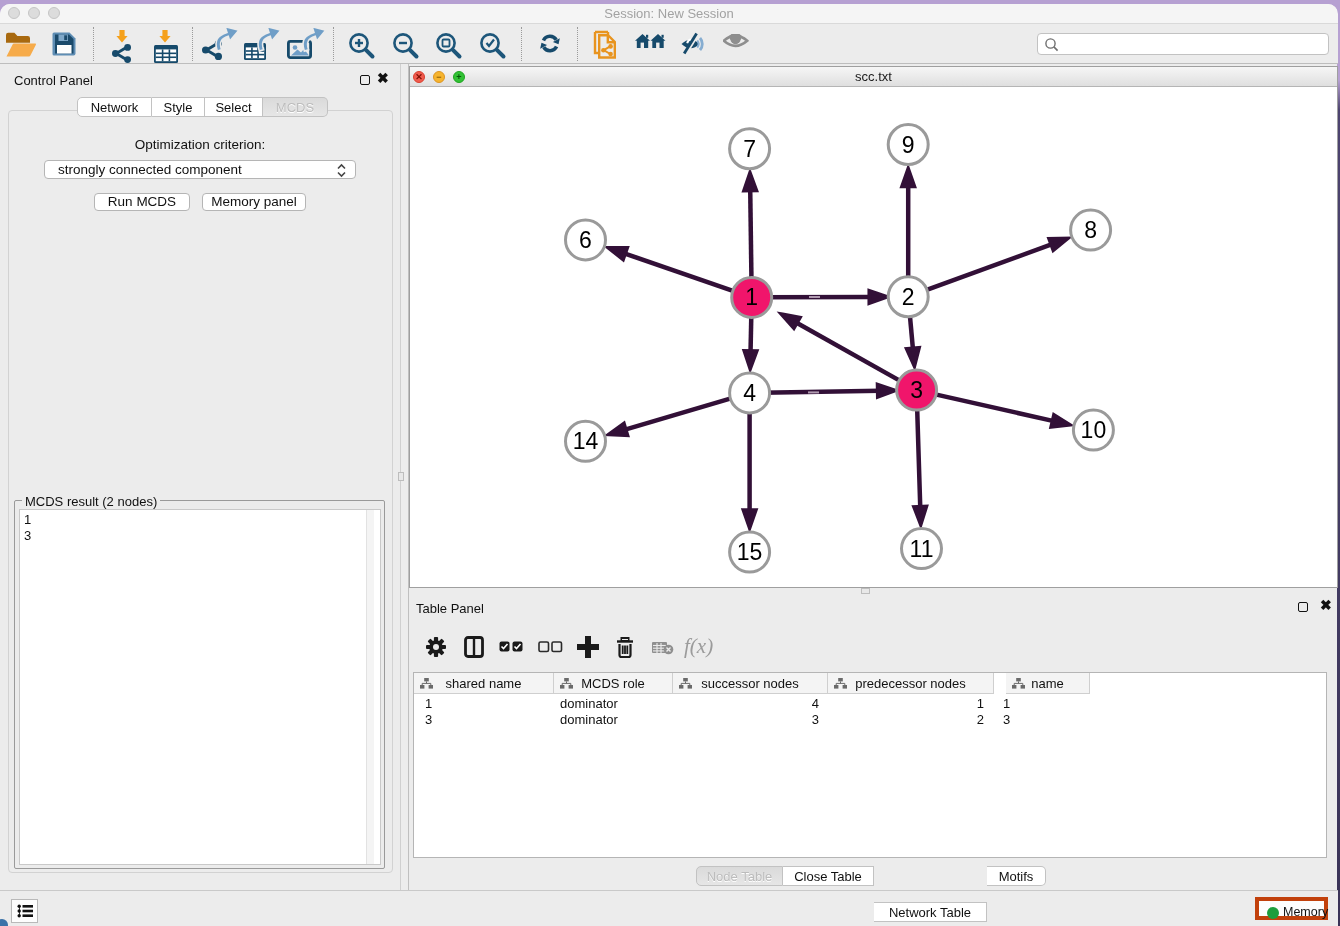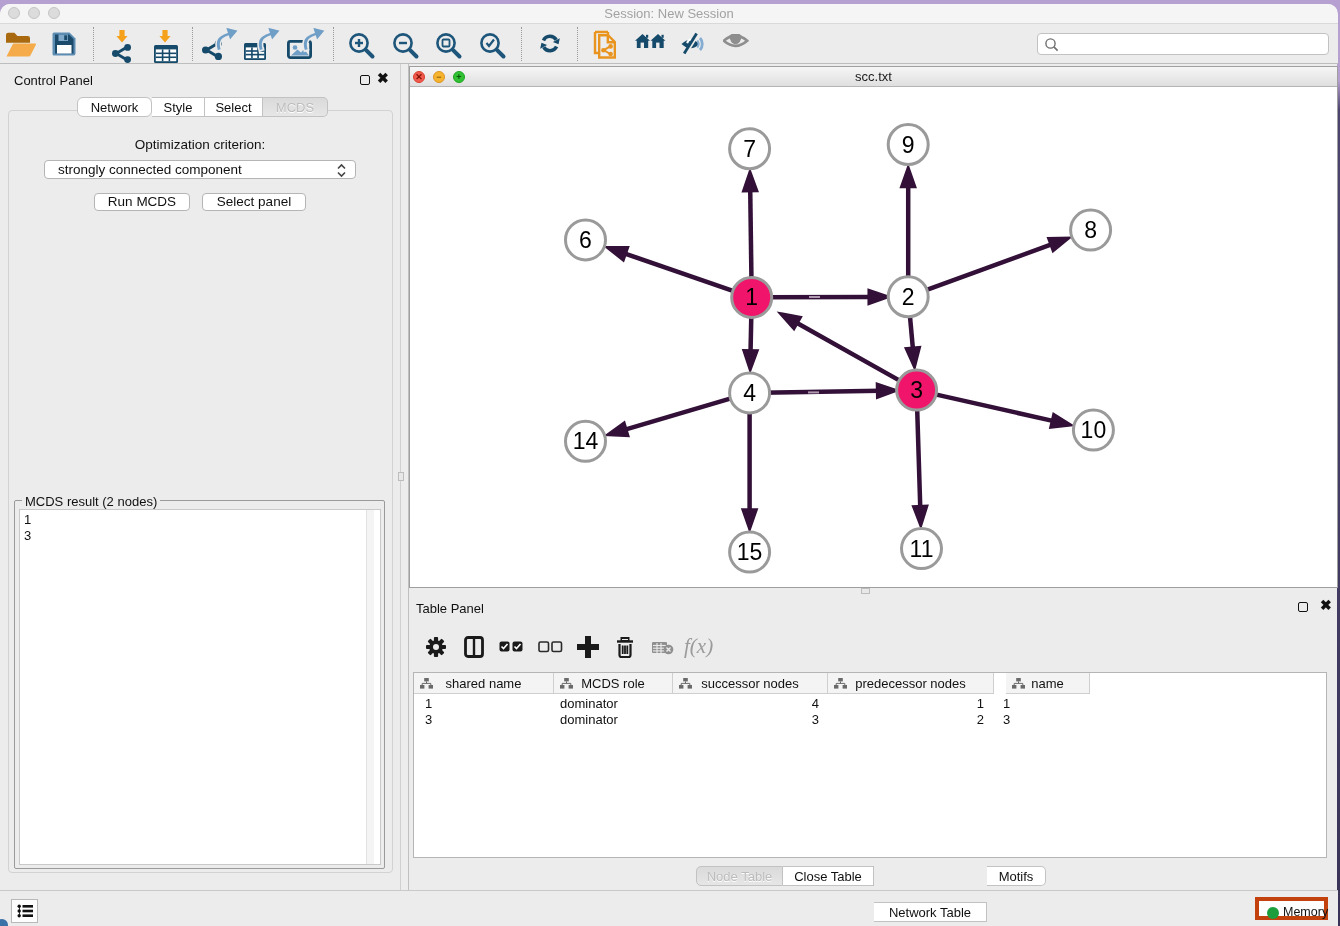--- a/index.html
+++ b/index.html
@@ -201,35 +201,35 @@
         <svg class="abs" style="left:6px;top:3px;" width="16" height="16" viewBox="0 0 16 16">
           <circle cx="6.5" cy="6.5" r="4.6" fill="none" stroke="#6f6f6f" stroke-width="1.4"></circle>
           <line x1="9.9" y1="9.9" x2="13.6" y2="13.6" stroke="#6f6f6f" stroke-width="1.6"></line>
         </svg>
       </div>
     </div>
   <div class="abs" id="cp-title">Control Panel</div>
   <div class="abs" id="cp-float" style="left:360px;top:71px;width:10px;height:10px;border:1.5px solid #111;border-radius:2px;"></div>
   <div class="abs" style="left:377px;top:66px;font-size:14px;font-weight:bold;color:#111;">✖</div>
   <div class="tabrow" style="left:77px;top:93px;">
-    <div class="tab first" style="width:75px;border-radius:6px;">Network</div>
+    <div class="tab first" style="width:75px;">Network</div>
       <div class="tab" style="width:53px;">Style</div>
       <div class="tab" style="width:58px;">Select</div>
       <div class="tab sel last" style="width:65px;">MCDS</div>
   </div>
   <div class="abs" id="cp-box"></div>
   <div class="abs" id="opt-label">Optimization criterion:</div>
   <div class="abs" id="dropdown">strongly connected component
     <svg class="abs" style="right:8px;top:2px;" width="11" height="15" viewBox="0 0 11 15">
         <path d="M2 5.5 L5.5 2 L9 5.5" fill="none" stroke="#444" stroke-width="1.6"></path>
         <path d="M2 9.5 L5.5 13 L9 9.5" fill="none" stroke="#444" stroke-width="1.6"></path>
       </svg>
   </div>
   <div class="btn" style="left:94px;top:189px;width:96px;">Run MCDS</div>
-  <div class="btn" style="left:202px;top:189px;width:104px;">Select panel</div>
+  <div class="btn" style="left:202px;top:189px;width:104px;">Memory panel</div>
   <div class="abs" id="mcds-fs"></div>
   <div class="abs" id="mcds-legend">MCDS result (2 nodes)</div>
   <div class="abs" id="mcds-white">1<br>3</div>
   <div class="abs" id="mcds-scroll"></div>
   <div class="abs" id="split-v"></div>
   <div class="abs" id="netwin">
     <div class="abs" id="net-titlebar">
       <div class="mtl" style="left:3px;background:#f15b4e;border:1px solid #d8402f;color:#7e0f02;">✕</div>
       <div class="mtl" style="left:23px;background:#f6b42e;border:1px solid #dd9522;color:#8a5d05;">−</div>
       <div class="mtl" style="left:43px;background:#32c135;border:1px solid #1da520;color:#045606;">+</div>

